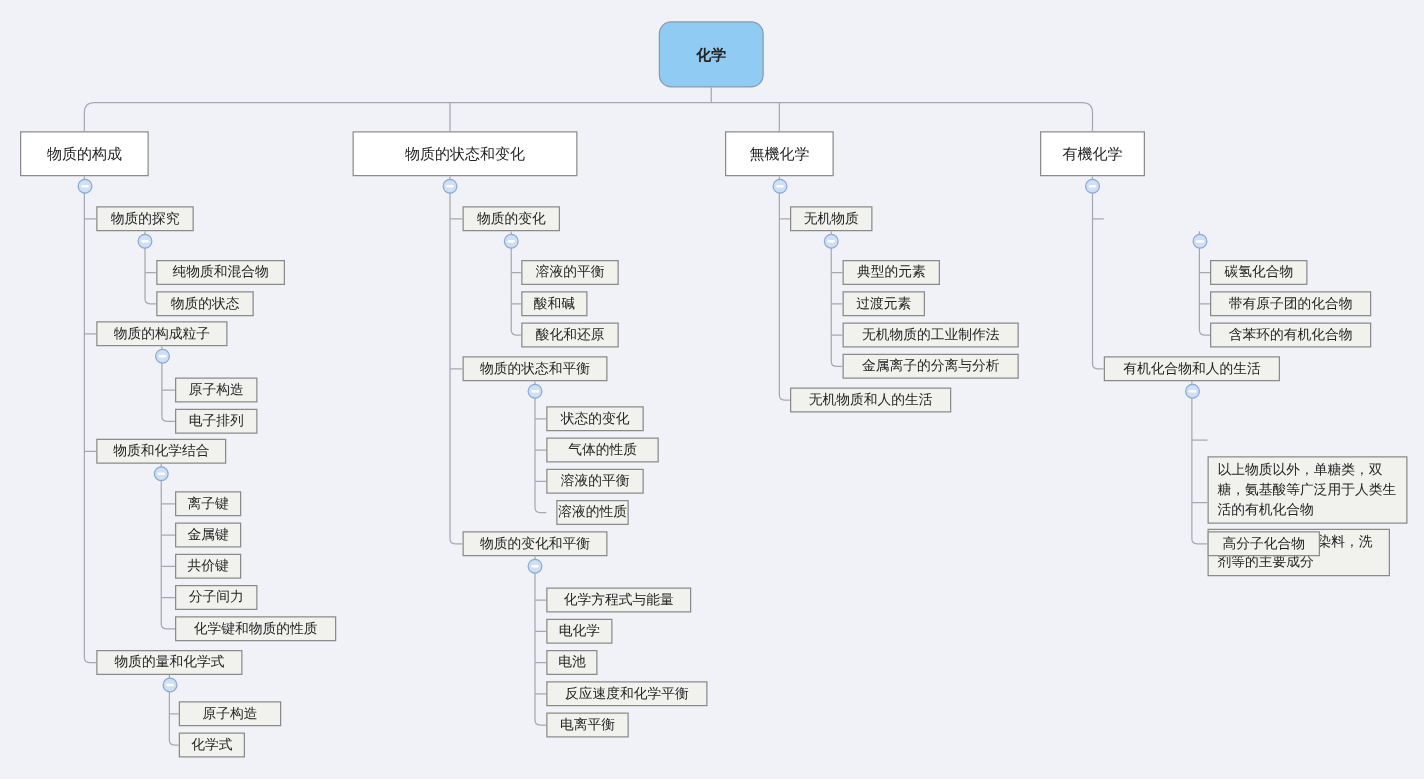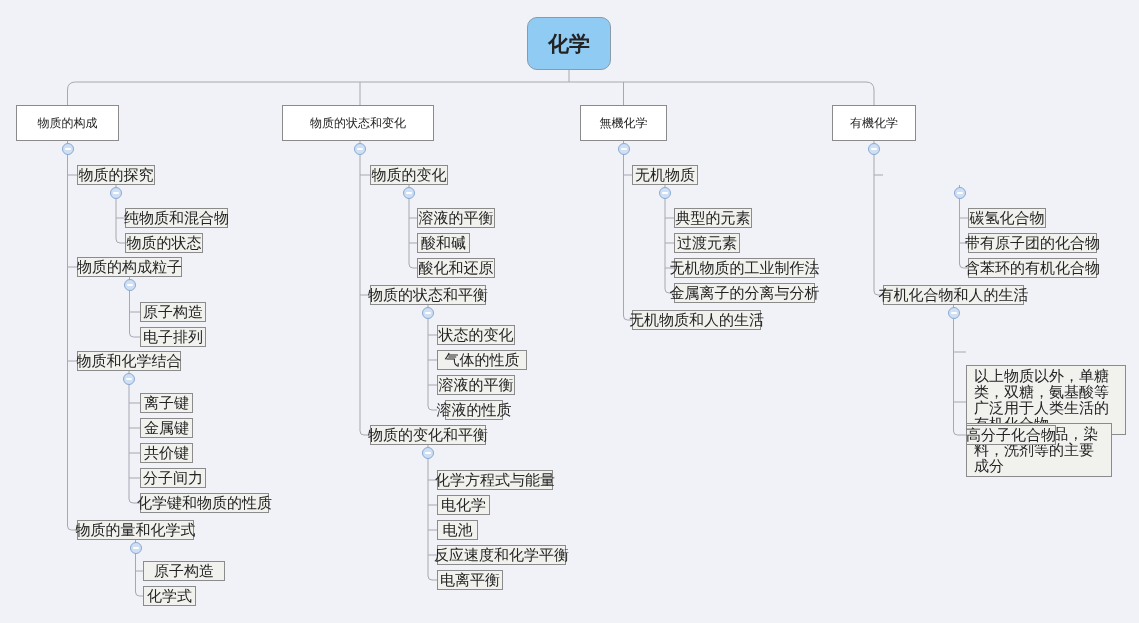--- a/index.html
+++ b/index.html
@@ -7,24 +7,24 @@
     --bg:#f0f2f7; --line:#a8a8b0; --border:#8b8b8b;
     --fill1:#ffffff; --fill2:#f1f1ee; --rootfill:#90cbf3; --rootborder:#8a9aa8;
     --cfill:#cfdff4; --cborder:#8aa9d4; --text:#232323;
   }
   html,body{margin:0;padding:0;}
   body{font-family:"Liberation Sans","DejaVu Sans",sans-serif;background:var(--bg);}
   #canvas{position:relative;width:1139px;height:623px;background:var(--bg);overflow:hidden;}
   #wires{position:absolute;left:0;top:0;z-index:0;}
   .node{position:absolute;box-sizing:border-box;z-index:1;display:flex;align-items:center;justify-content:center;
         text-align:center;color:var(--text);background:var(--fill2);border:1px solid var(--border);
-        font-size:15px;line-height:14px;padding:2px 6px;height:20px;white-space:nowrap;cursor:default;}
+        font-size:11px;line-height:14px;padding:2px 6px;height:20px;white-space:nowrap;cursor:default;}
   .n1{background:var(--fill1);font-size:12px;line-height:19px;height:36px;padding:6px 8px;}
   .nroot{background:var(--rootfill);border:1px solid var(--rootborder);border-radius:10px;
-         font-size:21px;font-weight:bold;width:84px;height:53px;}
+         font-size:12px;font-weight:bold;width:84px;height:53px;}
   .multi{display:block;text-align:left;white-space:normal;height:auto;line-height:16px;padding:2px 7px;margin-top:40px;}
   .collapse{position:absolute;box-sizing:border-box;z-index:2;width:12px;height:12px;border-radius:50%;
             background:var(--cfill);border:1px solid var(--cborder);display:flex;align-items:center;justify-content:center;cursor:pointer;}
   .collapse .dash{width:6px;height:2px;background:#ffffff;border-radius:1px;}
 </style>
 </head>
 <body>
 
 <div id="canvas">
   <svg id="wires" width="1139" height="623">
@@ -44,21 +44,21 @@
       <path d="M 623.5 141 L 623.5 316 Q 623.5 320 627.5 320 L 632 320 M 623.5 175 L 632 175" fill="none" stroke="#a8a8b0" stroke-width="1"></path>
       <path d="M 665 185 L 665 289 Q 665 293 669 293 L 674 293 M 665 218 L 674 218 M 665 243 L 674 243 M 665 268 L 674 268" fill="none" stroke="#a8a8b0" stroke-width="1"></path>
       <path d="M 874 141 L 874 291 Q 874 295 878 295 L 883 295 M 874 175 L 883 175" fill="none" stroke="#a8a8b0" stroke-width="1"></path>
       <path d="M 959.5 185 L 959.5 264 Q 959.5 268 963.5 268 L 968 268 M 959.5 218 L 968 218 M 959.5 243 L 968 243" fill="none" stroke="#a8a8b0" stroke-width="1"></path>
       <path d="M 953.5 305 L 953.5 431 Q 953.5 435 957.5 435 L 966 435 M 953.5 352 L 966 352 M 953.5 402 L 966 402" fill="none" stroke="#a8a8b0" stroke-width="1"></path>
     </svg>
 
   <div class="node nroot" id="root" style="left:527px;top:17px">化学</div>
 
   <div class="node n1" id="b1" style="left:16px;top:105px;width:103px">物质的构成</div>
-  <div class="node n1" id="b2" style="left:282px;top:105px;width:152px">物质的状态和变化</div>
+  <div class="node n1" id="b2" style="left:282px;top:105px;width:180px">物质的状态和变化</div>
   <div class="node n1" id="b3" style="left:580px;top:105px;width:87px">無機化学</div>
   <div class="node n1" id="b4" style="left:832px;top:105px;width:84px">有機化学</div>
 
   <div class="node" id="b1c1" style="left:77px;top:165px;width:78px">物质的探究</div>
   <div class="node" id="b1c1g1" style="left:125px;top:208px;width:103px">纯物质和混合物</div>
   <div class="node" id="b1c1g2" style="left:125px;top:233px;width:78px">物质的状态</div>
 
   <div class="node" id="b1c2" style="left:77px;top:257px;width:105px">物质的构成粒子</div>
   <div class="node" id="b1c2g1" style="left:140px;top:302px;width:66px">原子构造</div>
   <div class="node" id="b1c2g2" style="left:140px;top:327px;width:66px">电子排列</div>

